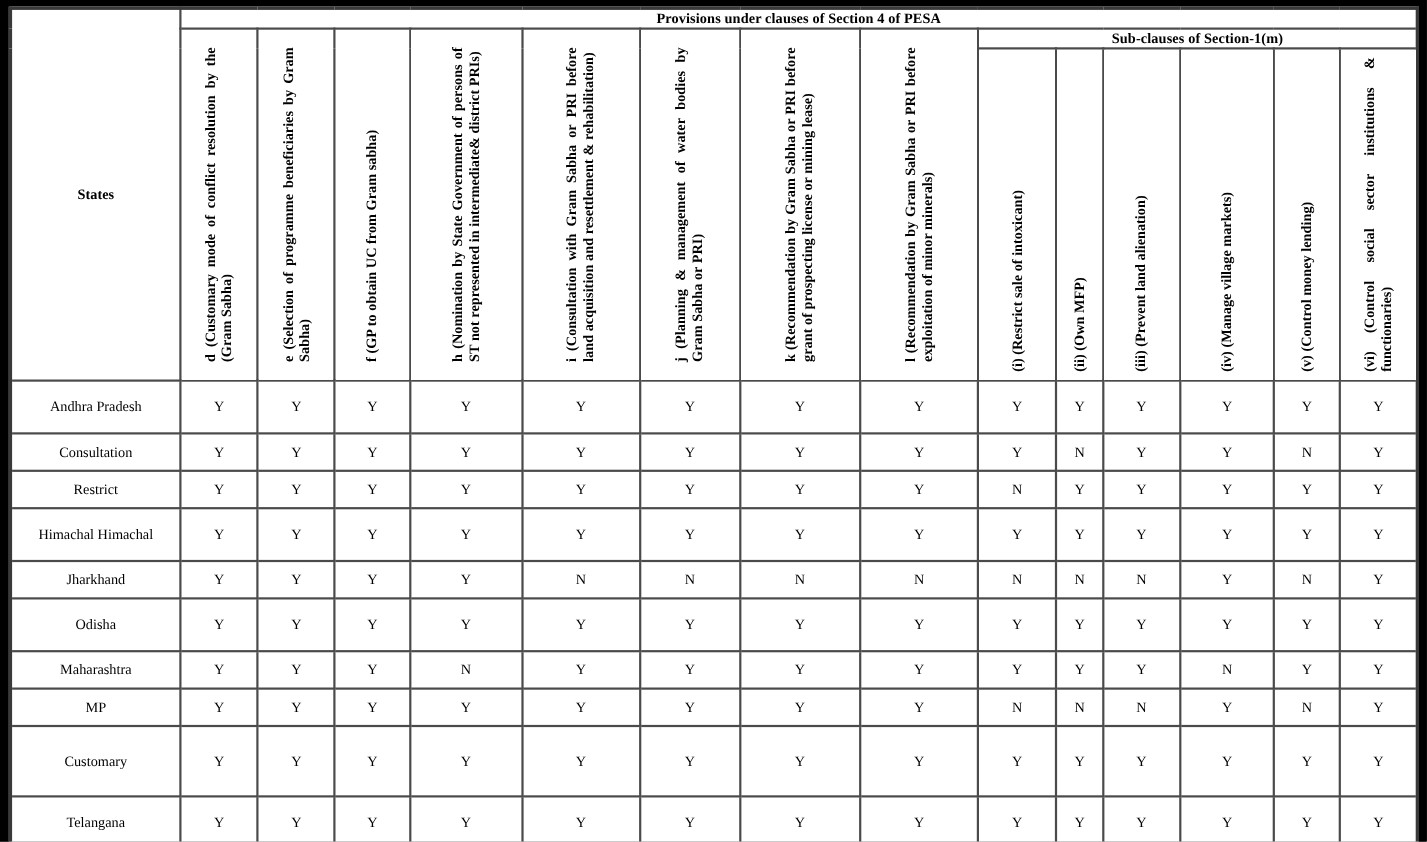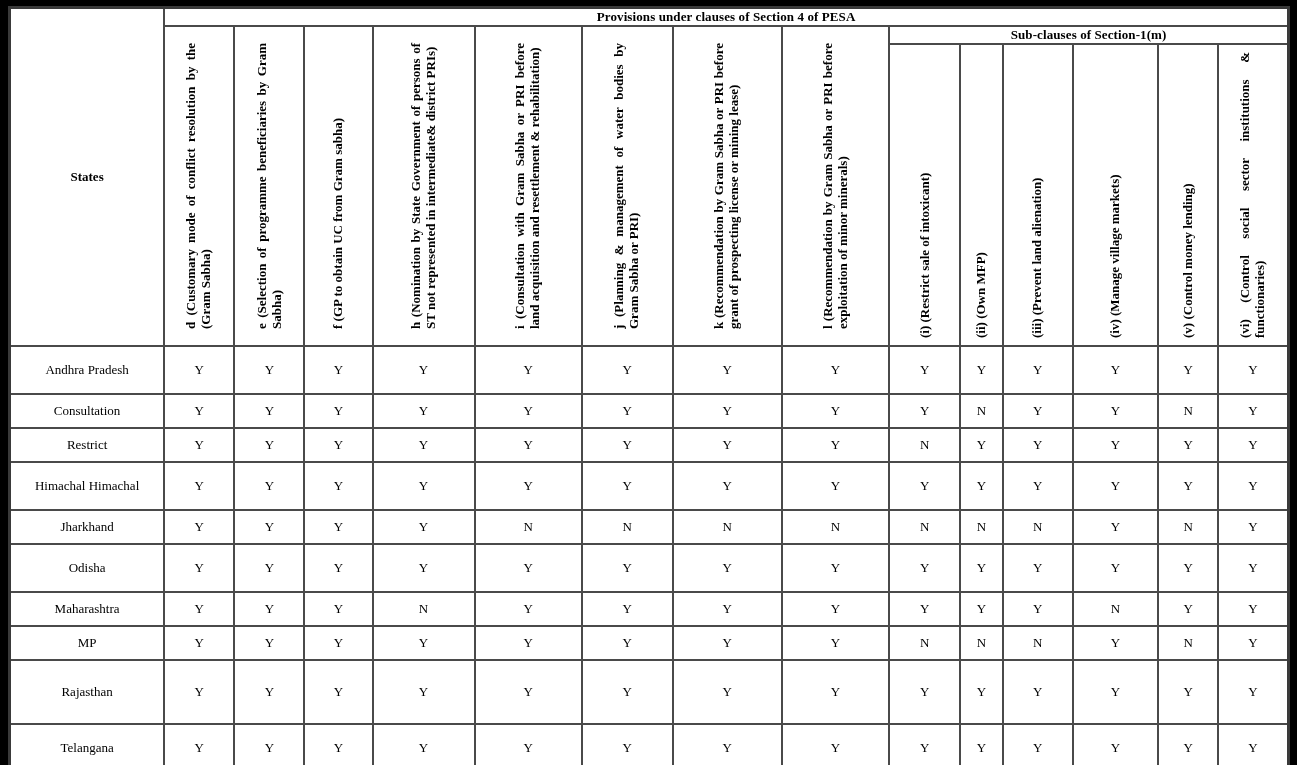--- a/index.html
+++ b/index.html
@@ -303,21 +303,21 @@
         <td class="val">Y</td>
         <td class="val">Y</td>
         <td class="val">N</td>
         <td class="val">N</td>
         <td class="val">N</td>
         <td class="val">Y</td>
         <td class="val">N</td>
         <td class="val">Y</td>
       </tr>
       <tr class="r-xtall">
-        <td class="state">Rajasthan</td>
+        <td class="state">Customary</td>
         <td class="val">Y</td>
         <td class="val">Y</td>
         <td class="val">Y</td>
         <td class="val">Y</td>
         <td class="val">Y</td>
         <td class="val">Y</td>
         <td class="val">Y</td>
         <td class="val">Y</td>
         <td class="val">Y</td>
         <td class="val">Y</td>

